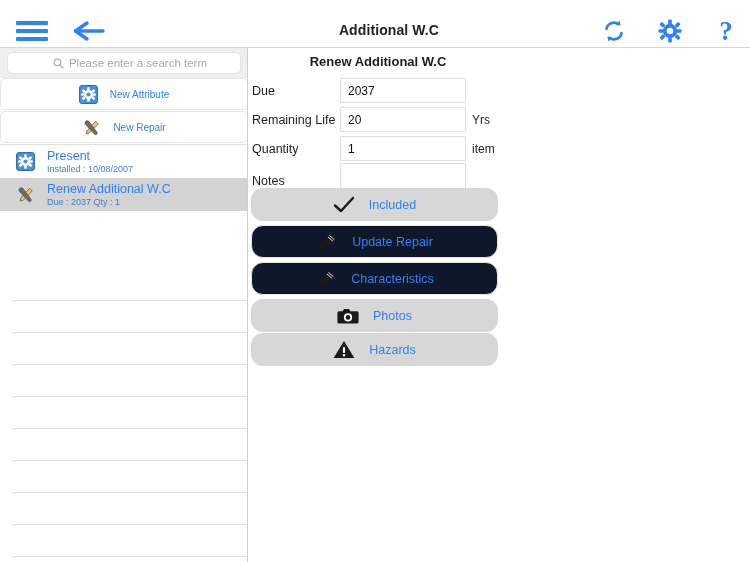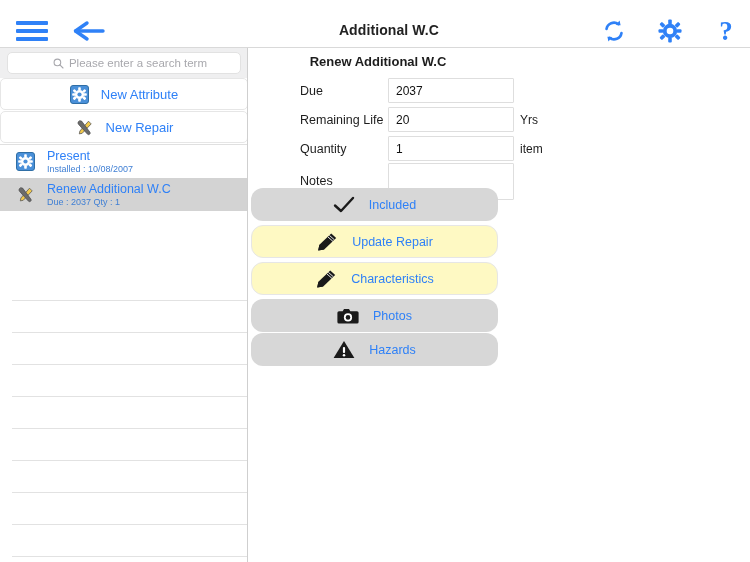--- a/index.html
+++ b/index.html
@@ -60,21 +60,21 @@
     border-radius: 5px; display: flex; align-items: center; justify-content: center; gap: 5px; padding-left: 12px;
   }
   .search-ph { font-size: 11.5px; color: #a8a8ad; }
 
   .lp-action {
     position: relative; width: 248px; height: 32px; background: #fff;
     border: 1px solid #e6e6e6; border-radius: 5px;
     display: flex; align-items: center; justify-content: center; gap: 12px;
     margin-bottom: 1px; cursor: pointer;
   }
-  .lp-action .lbl { font-size: 13px; color: #2f81f7; }
+  .lp-action .lbl { font-size: 10px; color: #2f81f7; }
 
   .lp-row {
     position: relative; width: 248px; height: 33px;
     display: flex; align-items: center; padding-left: 16px; gap: 12px; cursor: pointer;
   }
   .lp-row.selected { background: #d3d3d3; }
   .lp-row .txt { display: flex; flex-direction: column; justify-content: flex-start; }
   .lp-row .title { font-size: 12.5px; color: #2f81f7; line-height: 14px; }
   .lp-row .sub { font-size: 9px; color: #3f7fd4; line-height: 12px; }
   .lp-sep { width: 248px; height: 1px; background: #e0e0e0; }
@@ -85,42 +85,42 @@
     content: ""; position: absolute; bottom: 0; left: 12px; right: 0;
     height: 1px; background: #e2e2e2;
   }
 
   
   .right-panel { position: absolute; left: 249px; top: 48px; width: 501px; height: 514px; background: #fff; }
   .detail-title {
     position: absolute; left: 0; top: 6px; width: 258px; text-align: center;
     font-size: 13px; font-weight: bold; color: #1d1d1d;
   }
-  .form { position: absolute; left: 0; top: 28px; width: 260px; margin-left: 48px; }
+  .form { position: absolute; left: 0; top: 28px; width: 260px; }
   .form-row { position: relative; height: 29px; display: flex; align-items: center; }
   .form-row .flabel { position: absolute; left: 3px; font-size: 12.5px; color: #1d1d1d; }
   .form-row .finput {
     position: absolute; left: 91px; width: 126px; height: 25px;
     background: #fff; border: 1px solid #dedede; border-radius: 1px;
     display: flex; align-items: center; padding-left: 7px;
     font-size: 12px; color: #111; cursor: text;
   }
   .form-row .funit { position: absolute; left: 223px; font-size: 12px; color: #1d1d1d; }
   .form-row.notes { height: 42px; align-items: flex-start; }
   .form-row.notes .flabel { top: 11px; }
   .form-row.notes .finput { height: 37px; top: 0; }
 
   .btn-stack { position: absolute; left: 2px; top: 140px; width: 247px; }
   .act-btn {
     width: 247px; height: 33px; display: flex; align-items: center; justify-content: center;
     gap: 14px; border-radius: 12px; cursor: pointer;
   }
   .act-btn .albl { font-size: 12.5px; color: #2f81f7; }
   .act-btn.gray { background: #d7d7d7; }
-  .act-btn.white { background: #fef9c3; border: 1px solid #e6e6e6; justify-content: center; }
+  .act-btn.white { background: #0f172a; border: 1px solid #e6e6e6; justify-content: center; }
   .gap4 { height: 4px; }
   .gap1 { height: 1px; }
 
   svg { display: block; }
 </style>
 </head>
 <body>
 
 <div class="screen">
 

